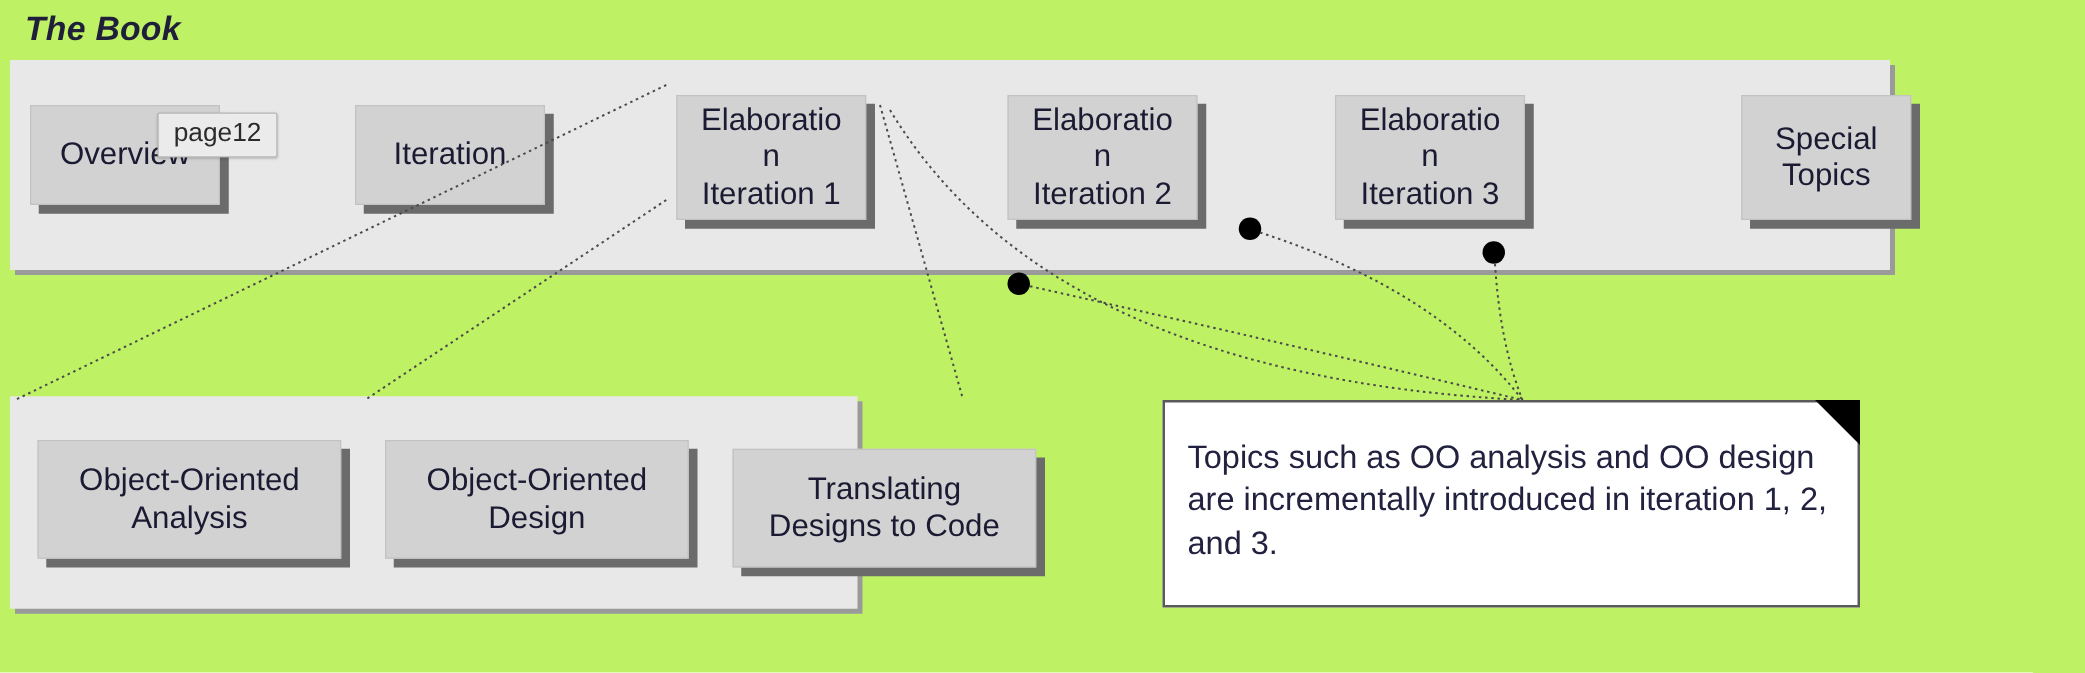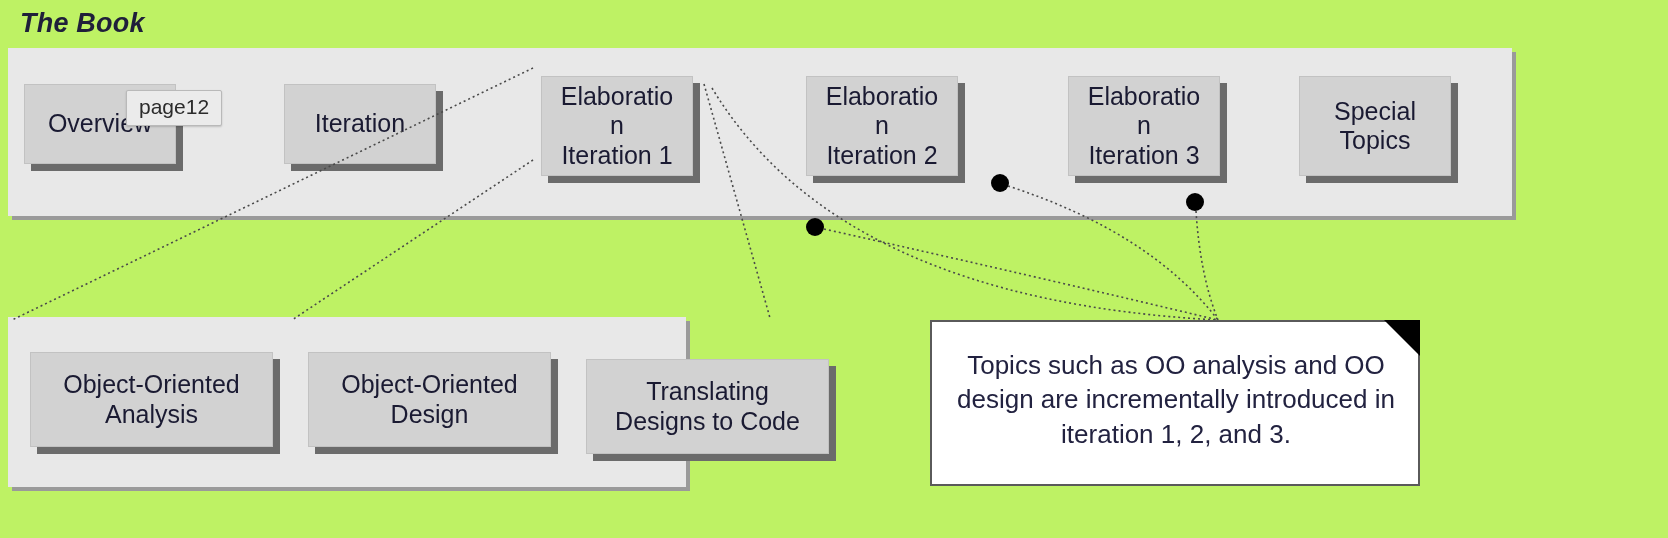--- a/index.html
+++ b/index.html
@@ -145,21 +145,21 @@
     </div>
 
     <div class="chapter" style="left:798px; top:28px; width:152px; height:100px;">
       <span class="label">Elaboratio<br>n<br>Iteration 2</span>
     </div>
 
     <div class="chapter" style="left:1060px; top:28px; width:152px; height:100px;">
       <span class="label">Elaboratio<br>n<br>Iteration 3</span>
     </div>
 
-    <div class="chapter" style="left:1291px; top:28px; width:152px; height:100px;">
+    <div class="chapter" style="left:1385px; top:28px; width:136px; height:100px;">
       <span class="label">Special<br>Topics</span>
     </div>
   </div>
 
   <div class="tooltip" style="left:126px; top:90px;">page12</div>
 
   <div class="package" style="left:8px; top:317px; width:678px; height:170px;padding-left:14px;">
 
     <div class="chapter" style="left:22px; top:35px; width:243px; height:95px;">
       <span class="label">Object-Oriented<br>Analysis</span>
@@ -167,21 +167,21 @@
 
     <div class="chapter" style="left:300px; top:35px; width:243px; height:95px;">
       <span class="label">Object-Oriented<br>Design</span>
     </div>
 
     <div class="chapter" style="left:578px; top:42px; width:243px; height:95px;justify-content:center;">
       <span class="label">Translating<br>Designs to Code</span>
     </div>
   </div>
 
-  <div class="note" style="left:930px; top:320px; width:490px; height:166px;text-align:center;">
+  <div class="note" style="left:930px; top:320px; width:558px; height:166px;">
     <div class="note-fold"></div>
     <div class="note-text">Topics such as OO analysis and OO design are incrementally introduced in iteration 1, 2, and 3.</div>
   </div>
 
   <svg id="connectors" viewBox="0 0 1668 538" xmlns="http://www.w3.org/2000/svg">
 
     <path class="conn" d="M 533 68 L 12 320"></path>
 
     <path class="conn" d="M 533 160 L 292 320"></path>
 

